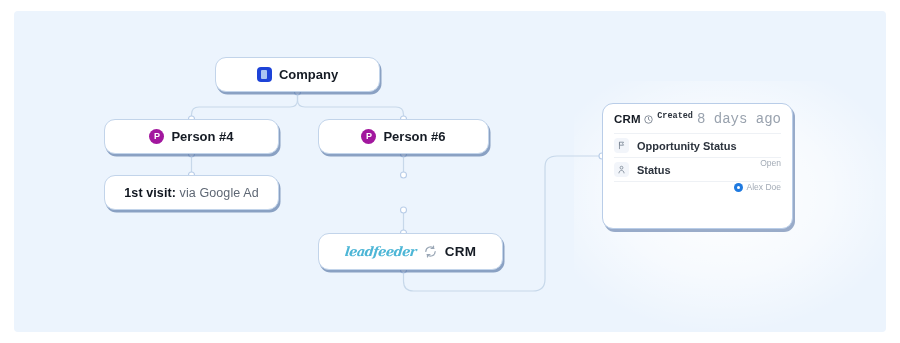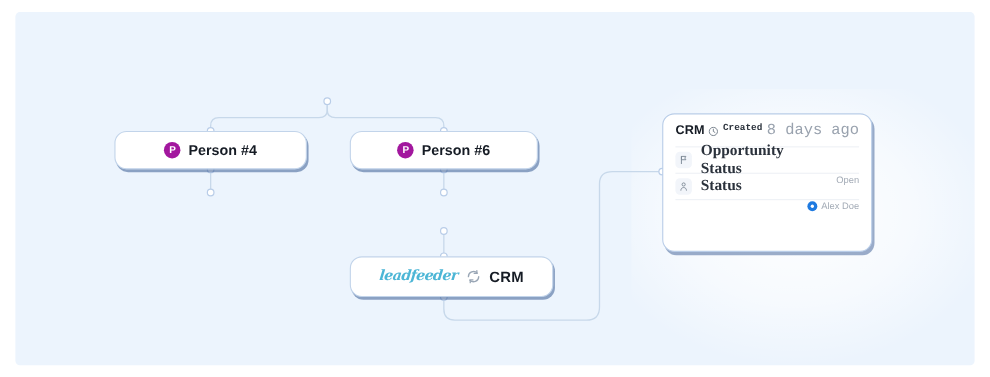--- a/index.html
+++ b/index.html
@@ -152,21 +152,21 @@
     gap: 8px;
   }
   .prow-ico {
     width: 15px; height: 15px;
     border-radius: 4px;
     background: #f2f5fa;
     display: flex; align-items: center; justify-content: center;
     flex: 0 0 auto;
   }
   .prow-ico svg { display: block; }
-  .prow-label { font-size: 14px; font-weight: 700; color: #2b323c; flex: 1 1 auto; font-family: Liberation Serif, serif; }
+  .prow-label { font-size: 11px; font-weight: 700; color: #2b323c; flex: 1 1 auto; }
   .prow-val { font-size: 8.5px; color: #a3abb6; display: flex; align-items: center; gap: 4px; margin-top: 35px; }
   .avatar {
     width: 9px; height: 9px; border-radius: 50%;
     background: #1f7ae0;
     display: flex; align-items: center; justify-content: center;
     flex: 0 0 auto;
   }
   .avatar i { display: block; width: 3px; height: 3px; border-radius: 50%; background: #ffffff; }
   .spacer-row { height: 25px; border-top: 1px solid #eef1f5; }
 </style>
@@ -200,31 +200,40 @@
       <circle cx="403.5" cy="154" r="3"></circle>
       <circle cx="191.5" cy="175" r="3"></circle>
       <circle cx="403.5" cy="175" r="3"></circle>
       <circle cx="403.5" cy="210" r="3"></circle>
       <circle cx="403.5" cy="233" r="3"></circle>
       <circle cx="403.5" cy="270" r="3"></circle>
       <circle cx="602" cy="156" r="3"></circle>
     </g>
   </svg>
 
+  <div class="node" id="node-company">
+    <span class="company-icon">
+        <i></i>
+      </span>
+    <span class="node-title">Company</span>
+  </div>
 
   <div class="node" id="node-person1">
     <span class="person-icon">P</span>
     <span class="node-title">Person #4</span>
   </div>
 
   <div class="node" id="node-person2">
     <span class="person-icon">P</span>
     <span class="node-title">Person #6</span>
   </div>
 
+  <div class="node" id="node-visit">
+    <span class="node-label"><b>1st visit:</b> <span class="muted">via Google Ad</span></span>
+  </div>
 
 
   <div class="node" id="node-sync">
     <span class="lf-logo">leadfeeder</span>
     <span class="sync-icon">
       <svg viewBox="0 0 16 16" width="15" height="15" fill="none" stroke="#9aa7b6" stroke-width="1.3" stroke-linecap="round">
         <path d="M13 8a5 5 0 0 1-8.6 3.4"></path>
         <path d="M3 8a5 5 0 0 1 8.6-3.4"></path>
         <path d="M11.2 2.2v2.6H8.6"></path>
         <path d="M4.8 13.8v-2.6h2.6"></path>

